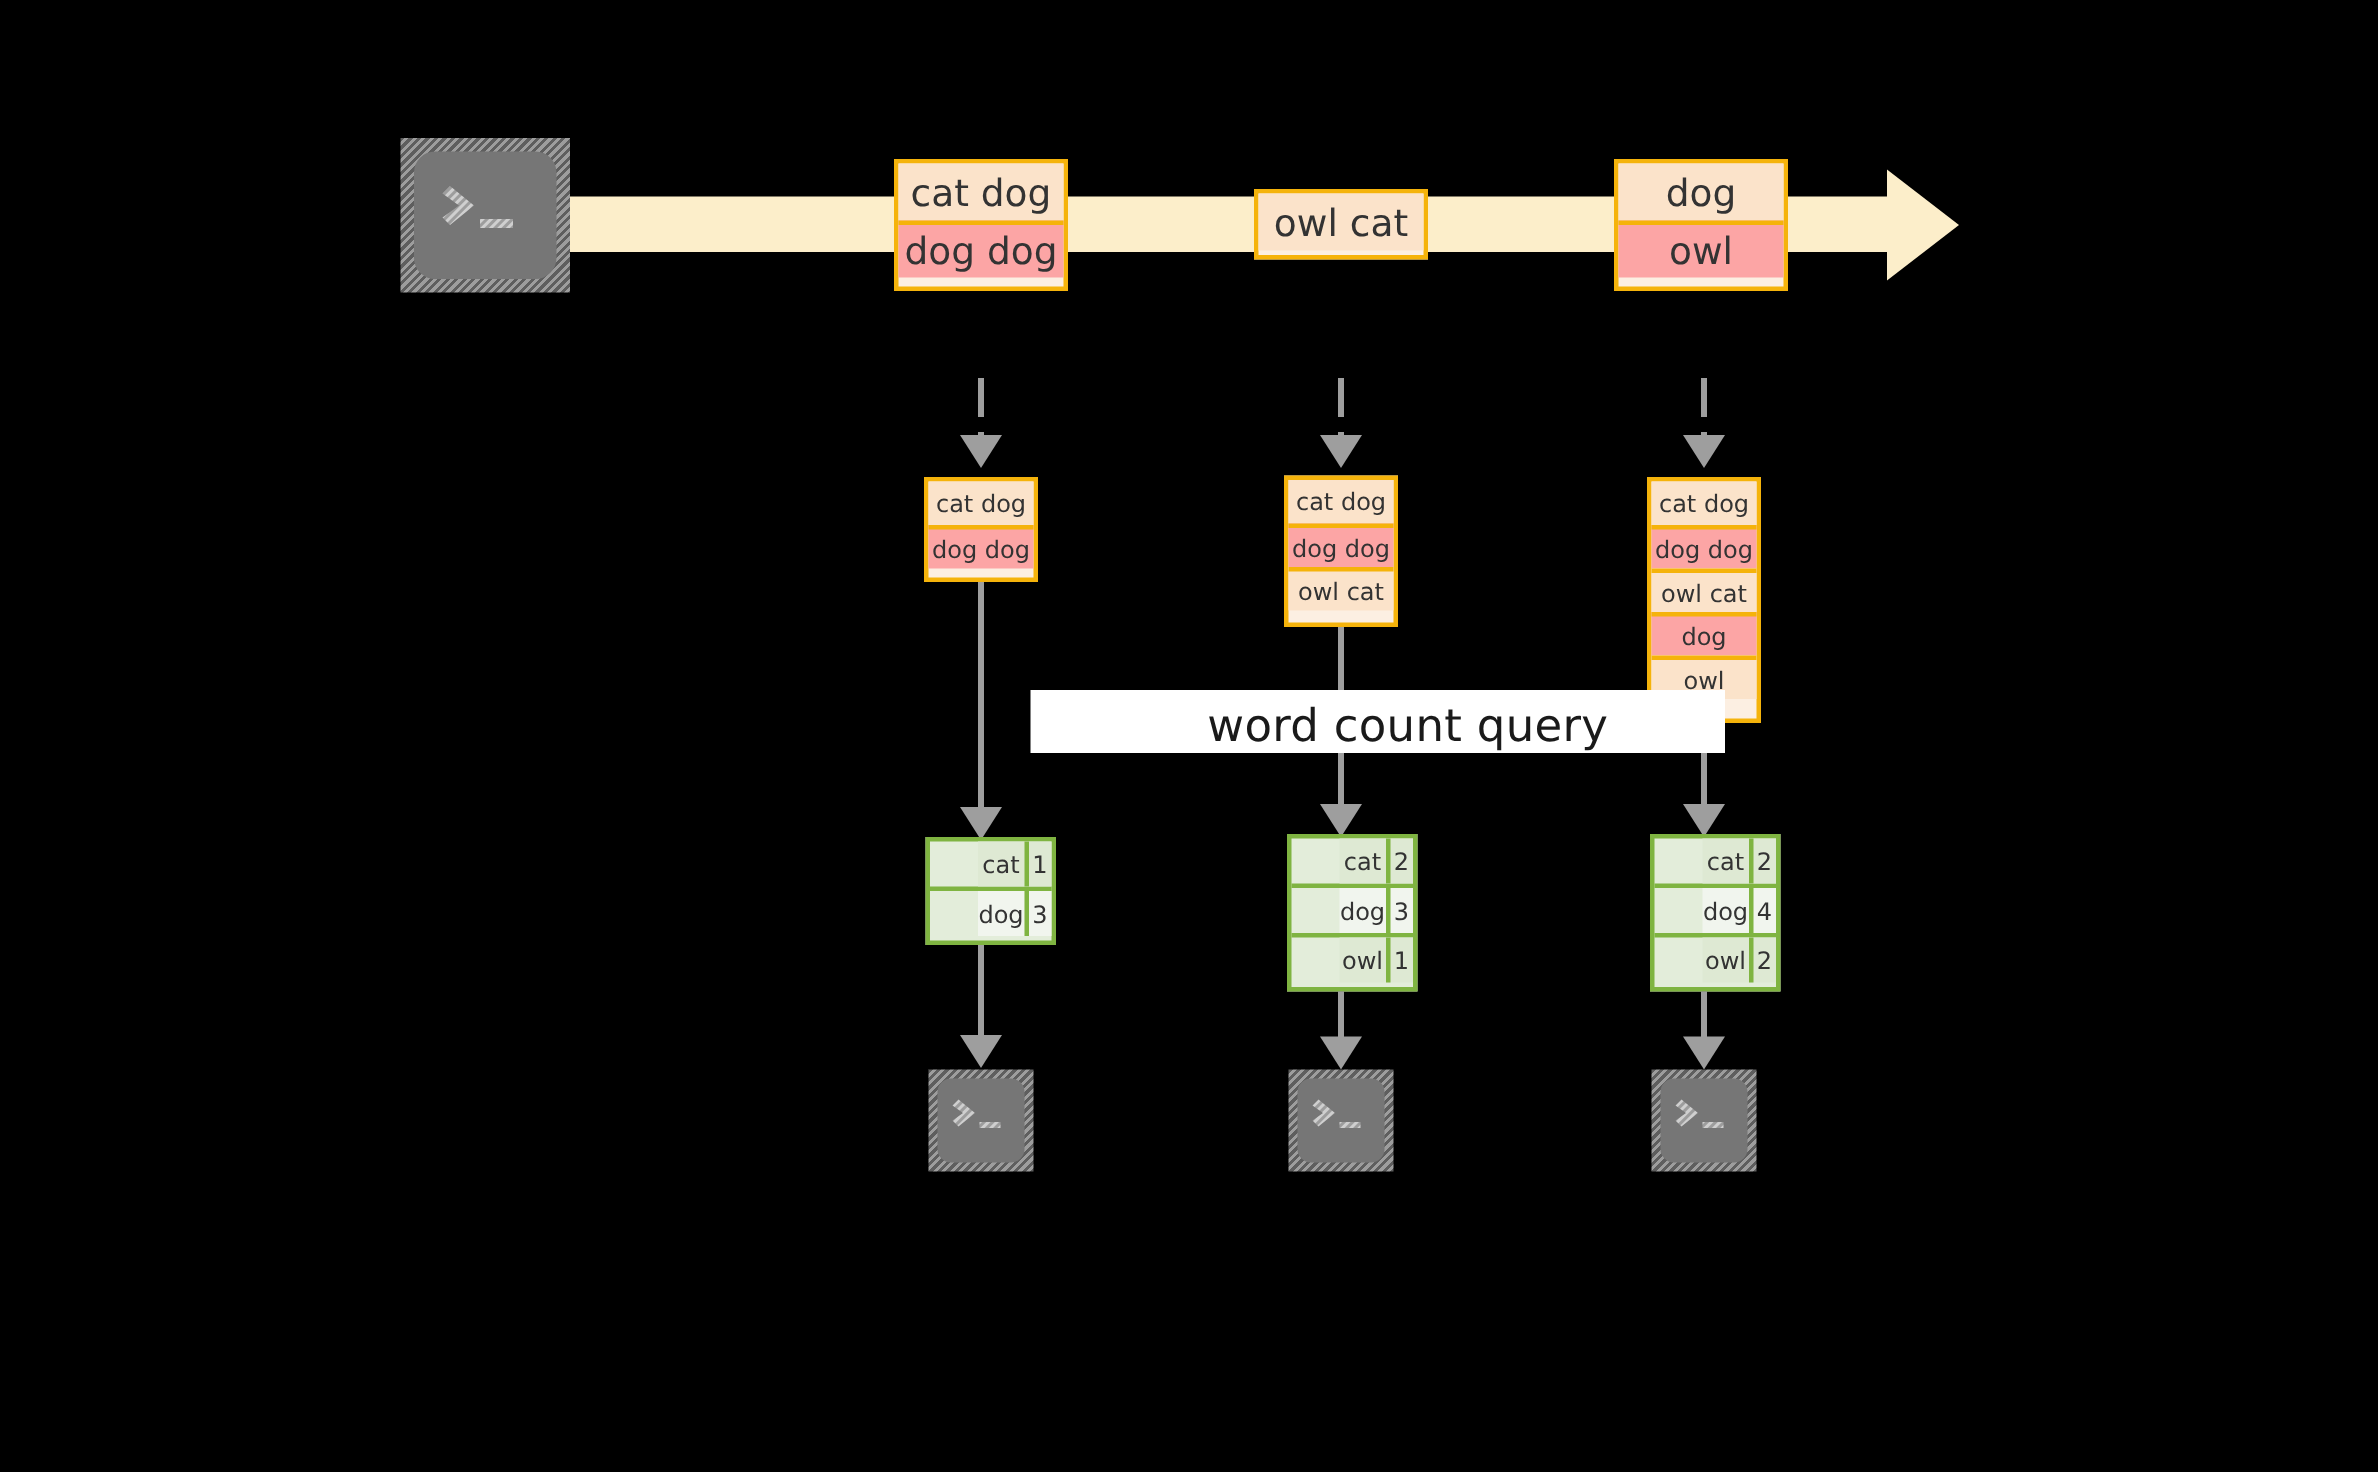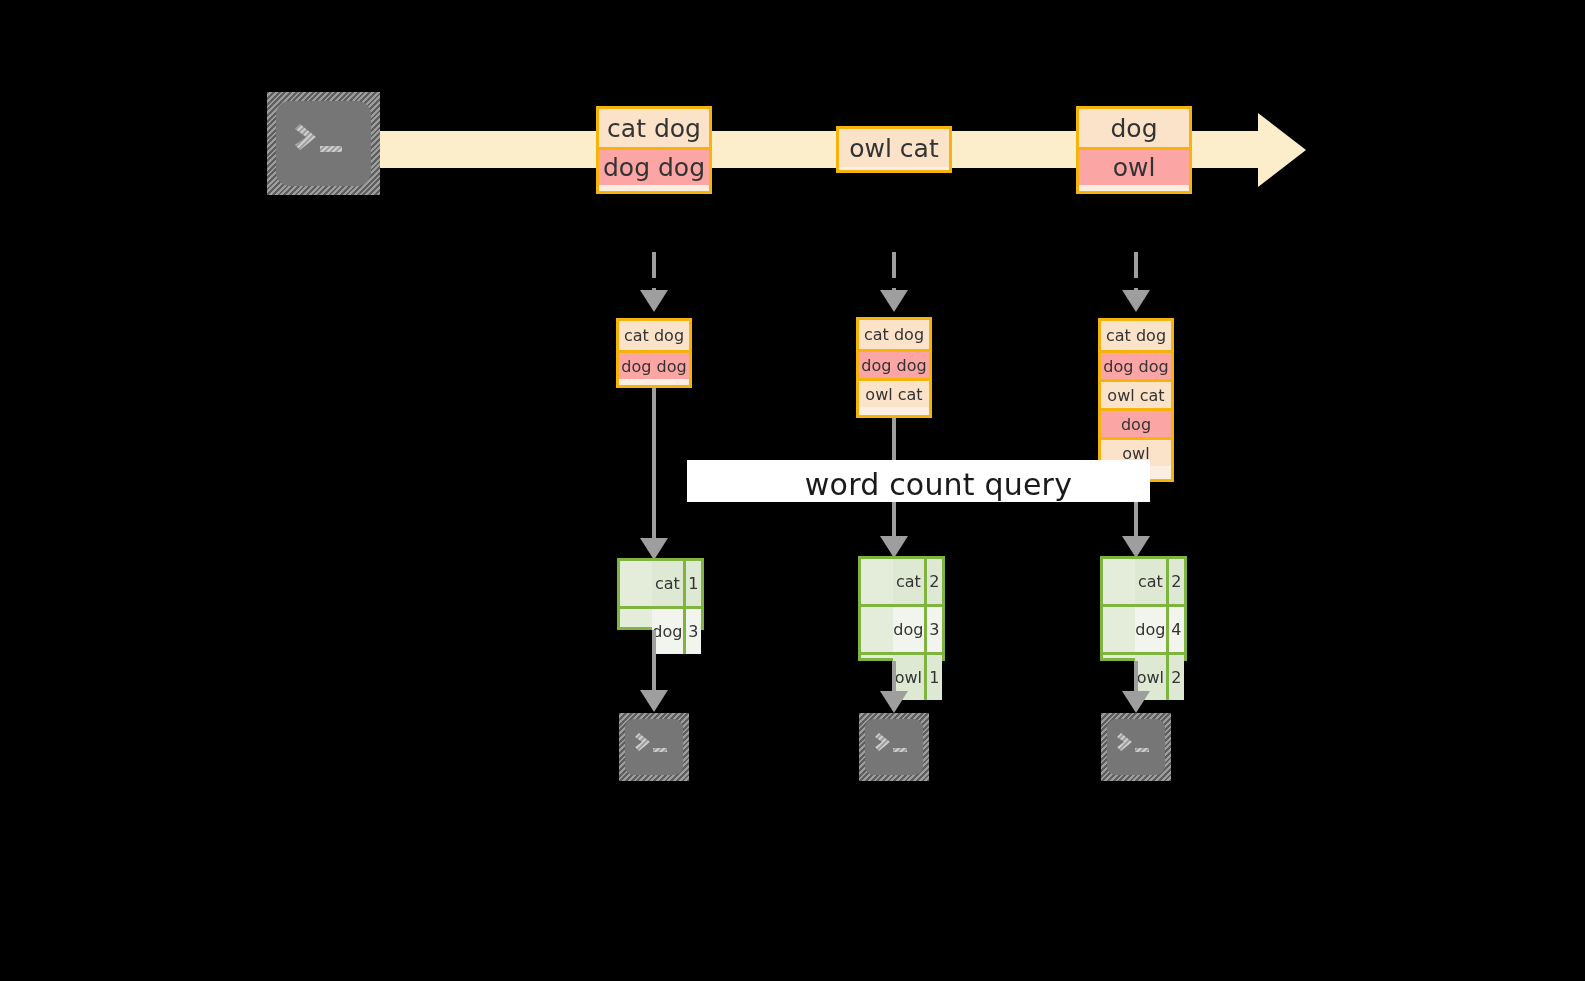--- a/index.html
+++ b/index.html
@@ -88,21 +88,21 @@
 
   
   .gtable {
     position: absolute;
     box-sizing: border-box;
     border: 3px solid #7FB441;
     background: #E3EDDA;
   }
   .gtable .grow {
     display: flex;
-    height: 45px;
+    height: 30px;
     padding-left: 32px;
   }
   .gtable .grow + .grow { border-top: 3px solid #7FB441; }
   .gtable .gcell {
     box-sizing: border-box;
     display: flex;
     align-items: center;
     justify-content: center;
     font-size: 16px;
     color: #333333;

